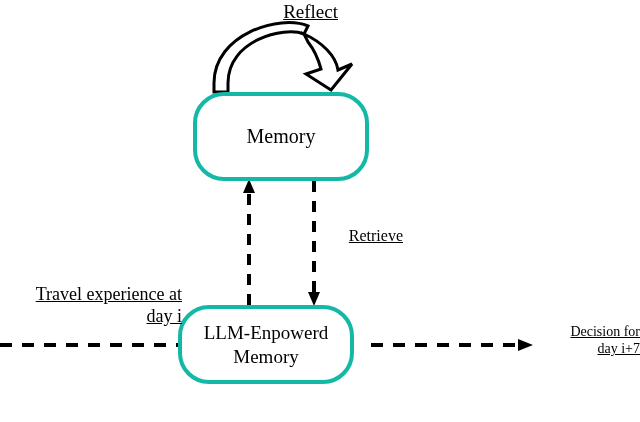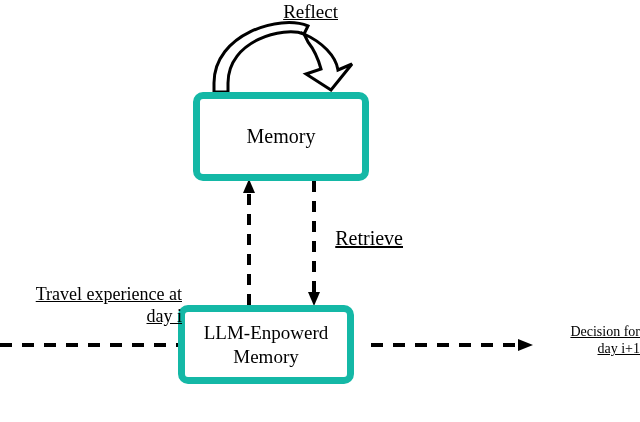--- a/index.html
+++ b/index.html
@@ -19,22 +19,22 @@
   #diagram-svg {
     position: absolute;
     left: 0;
     top: 0;
     width: 640px;
     height: 422px;
   }
   .node-box {
     position: absolute;
     box-sizing: border-box;
-    border: 7px solid #14b8a6;
-    border-radius: 10px;
+    border: 4px solid #14b8a6;
+    border-radius: 31px;
     background: #ffffff;
     display: flex;
     align-items: center;
     justify-content: center;
     text-align: center;
     line-height: 1.25;
   }
   #memory-box {
     left: 193px;
     top: 92px;
@@ -69,21 +69,21 @@
   #save-label {
     left: 186px;
     top: 226px;
     width: 62px;
     font-size: 18px;
   }
   #retrieve-label {
     left: 323px;
     top: 226px;
     width: 80px;
-    font-size: 20px;
+    font-size: 16px;
   }
   #thinking-label {
     left: 404px;
     top: 307px;
     width: 100px;
     font-size: 18px;
   }
   #input-label {
     left: 2px;
     top: 284px;
@@ -161,16 +161,16 @@
   <div class="edge-label" id="retrieve-label">Retrieve</div>
 
 
   <div class="edge-label" id="input-label">
     <span>Travel experience at</span><br>
     <span>day i</span>
   </div>
 
   <div class="edge-label" id="output-label">
     <span>Decision for</span><br>
-    <span>day i+1</span>
+    <span>day i+7</span>
   </div>
 
 </div>
 
 </body></html>

